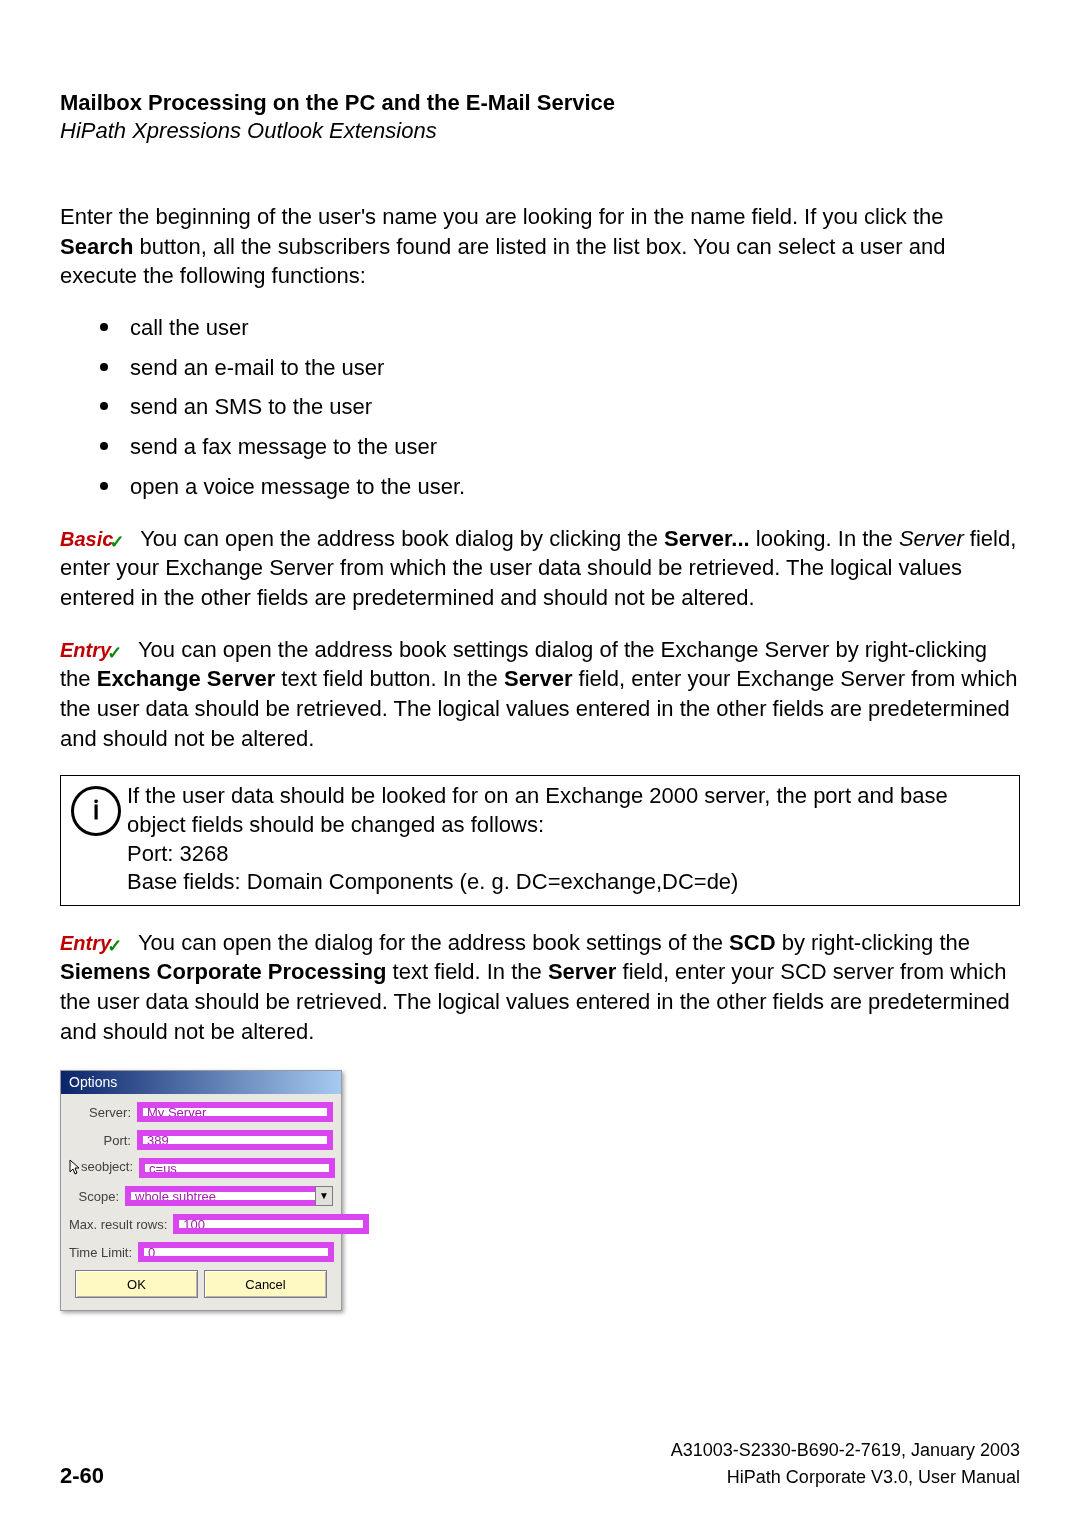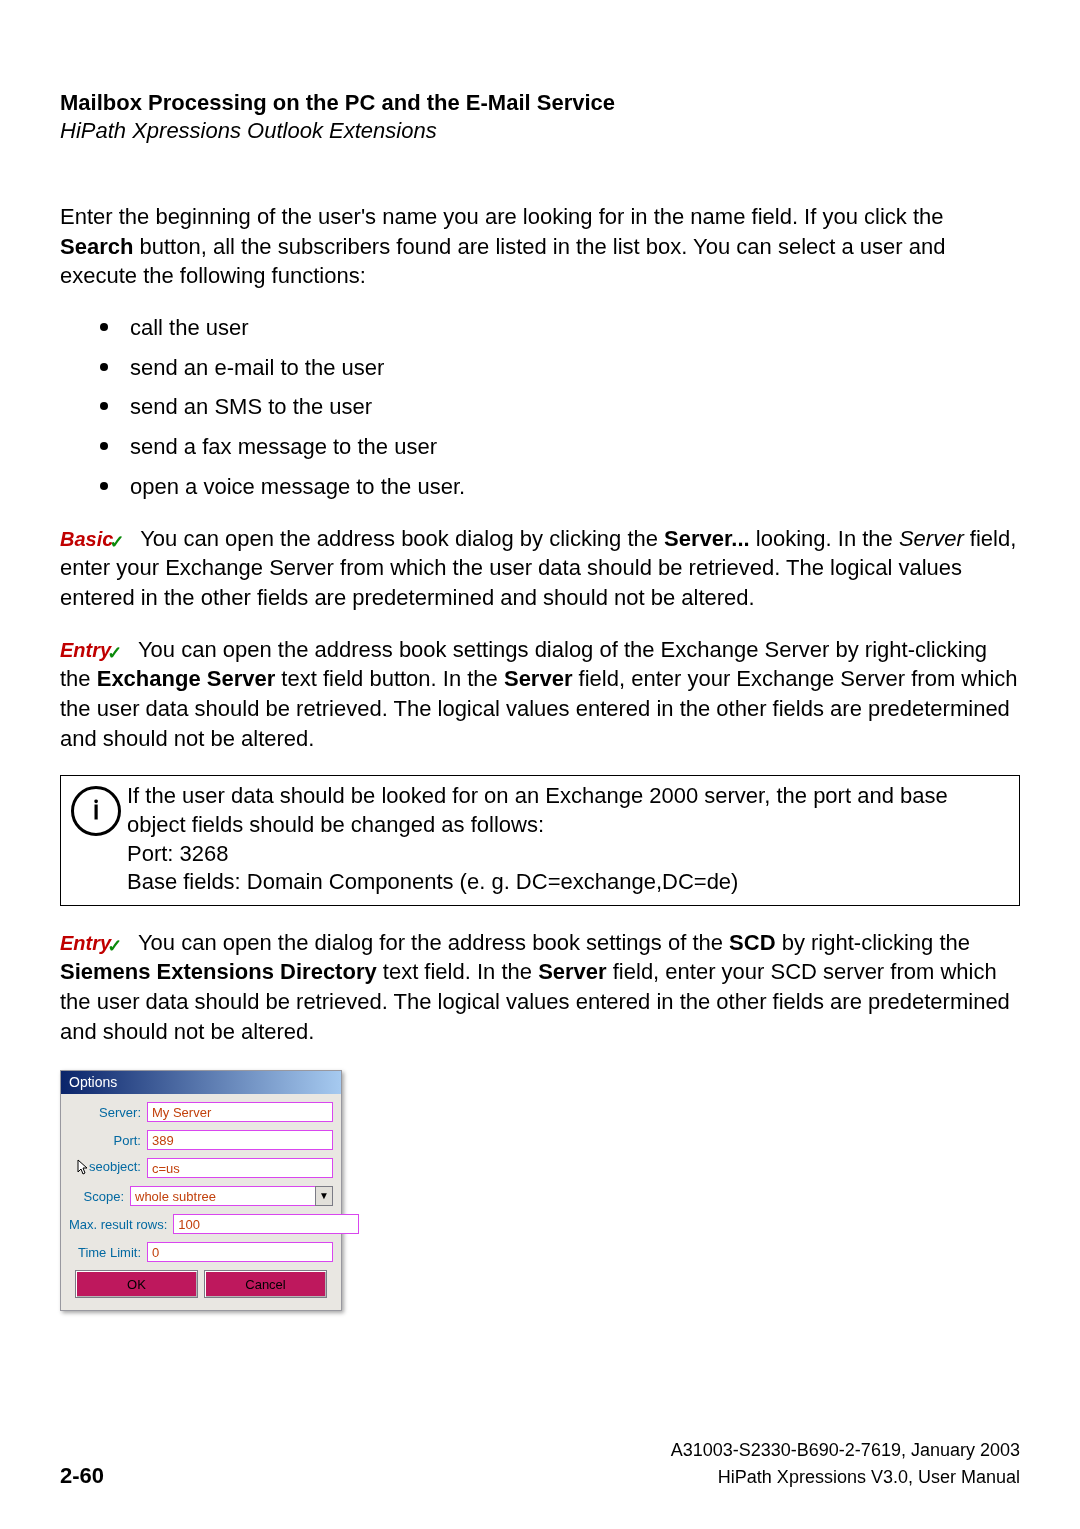--- a/index.html
+++ b/index.html
@@ -130,31 +130,31 @@
   .form-row {
     display: flex;
     align-items: center;
     margin-bottom: 8px;
   }
   .form-label {
     width: 110px;
     text-align: right;
     font-size: 13px;
     padding-right: 6px;
-    color: #0369a1;
+    color: #404040;
     white-space: nowrap;
   }
   .form-control {
     flex: 1 1 auto;
     height: 20px;
     font-size: 13px;
     padding: 1px 4px;
-    border: 1px solid #d946ef;
+    border: 6px solid #d946ef;
     background: #fff;
-    color: #c2410c;
+    color: #a21caf;
     box-sizing: border-box;
   }
   .select-wrap {
     flex: 1 1 auto;
     display: flex;
     align-items: stretch;
   }
   .select-wrap .form-control {
     border-right: none;
   }
@@ -173,21 +173,21 @@
     display: flex;
     gap: 6px;
     margin-top: 6px;
     padding: 0 6px 2px 6px;
   }
   .dlg-btn {
     flex: 1 1 50%;
     height: 26px;
     font-size: 13px;
     border: 1px solid #7b7b85;
-    background: #be185d;
+    background: #fef9c3;
     display: flex;
     align-items: center;
     justify-content: center;
     box-shadow: inset 1px 1px 0 #fff, inset -1px -1px 0 #b5b5b5;
   }
   .base-cursor {
     display: inline-block;
     vertical-align: middle;
     margin-right: -2px;
   }
@@ -255,21 +255,21 @@
     </div>
     <div class="note-text">
       <div>If the user data should be looked for on an Exchange 2000 server, the port and base object fields should be changed as follows:</div>
       <div>Port: 3268</div>
       <div>Base fields: Domain Components (e. g. DC=exchange,DC=de)</div>
     </div>
   </div>
 
   <p class="body-text mt-med">
     <span class="tag"><span>Entry</span><span class="check">✓</span></span>
-    <span>You can open the dialog for the address book settings of the </span><b>SCD</b><span> by right-clicking the </span><b>Siemens Extensions Directory</b><span> text field. In the </span><b>Server</b><span> field, enter your SCD server from which the user data should be retrieved. The logical values entered in the other fields are predetermined and should not be altered.</span>
+    <span>You can open the dialog for the address book settings of the </span><b>SCD</b><span> by right-clicking the </span><b>Siemens Corporate Processing</b><span> text field. In the </span><b>Server</b><span> field, enter your SCD server from which the user data should be retrieved. The logical values entered in the other fields are predetermined and should not be altered.</span>
   </p>
 
   <div class="dialog">
     <div class="dialog-title">Options</div>
     <div class="dialog-body">
       <div class="form-row">
         <div class="form-label">Server:</div>
         <input class="form-control" value="My Server" style="">
       </div>
       <div class="form-row">
@@ -305,15 +305,15 @@
       </div>
     </div>
   </div>
 
 </div>
 
 <div class="footer">
   <div class="footer-line">A31003-S2330-B690-2-7619, January 2003</div>
   <div class="footer-bottom">
     <div class="page-num">2-60</div>
-    <div class="footer-sub">HiPath Xpressions V3.0, User Manual</div>
+    <div class="footer-sub">HiPath Corporate V3.0, User Manual</div>
   </div>
 </div>
 
 </body></html>

